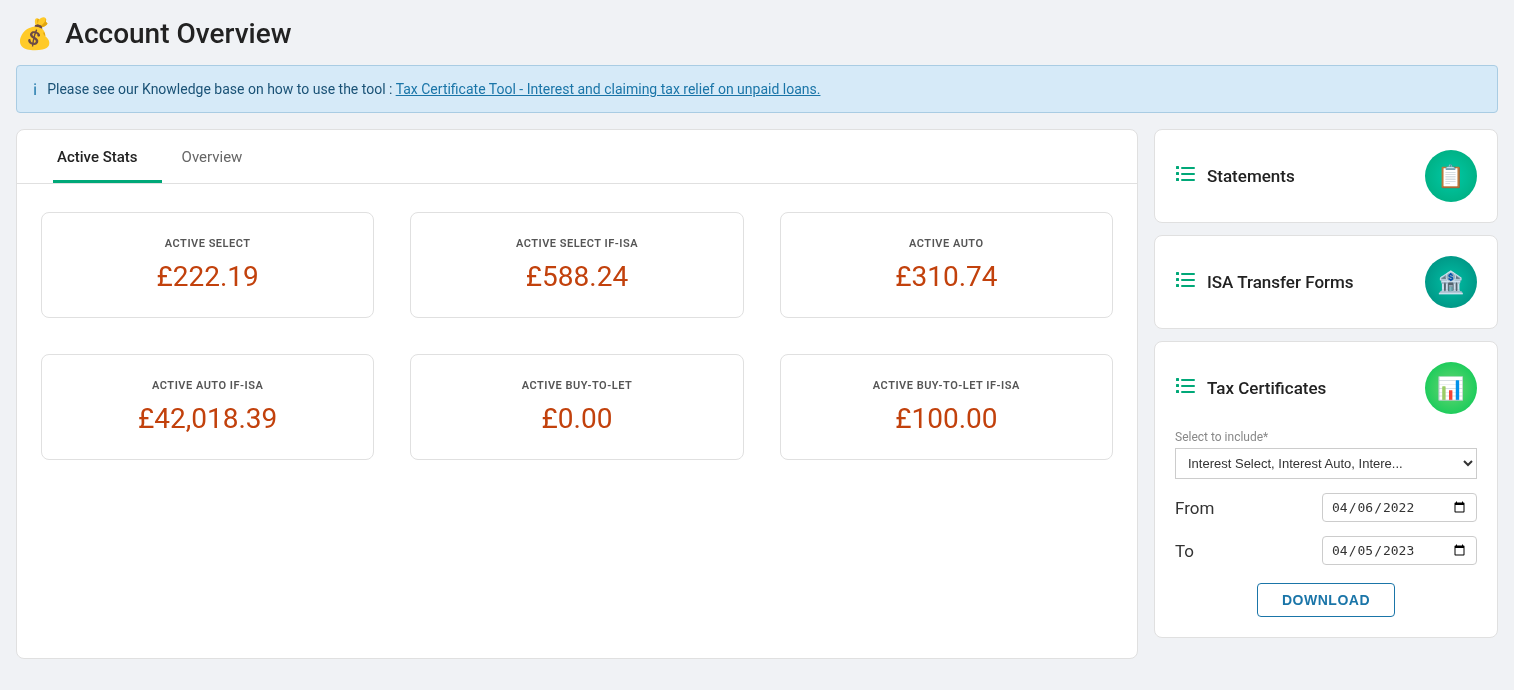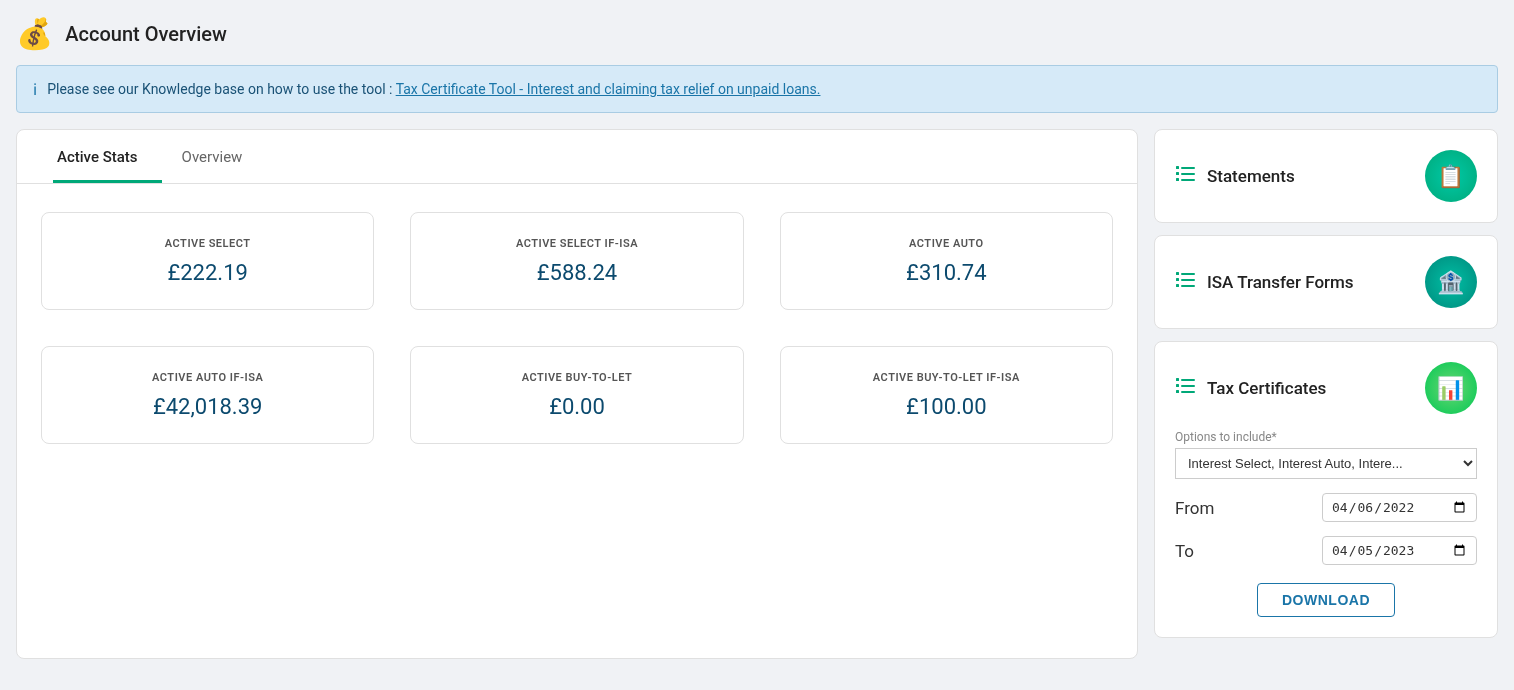--- a/index.html
+++ b/index.html
@@ -16,21 +16,21 @@
     }
 
     .page-header {
       display: flex;
       align-items: center;
       gap: 12px;
       margin-bottom: 14px;
     }
 
     .page-title {
-      font-size: 20px;
+      font-size: 28px;
       font-weight: 500;
       color: #222;
     }
 
     .header-icon {
       font-size: 30px;
     }
 
     .info-banner {
       background: #d6eaf8;
@@ -111,23 +111,23 @@
     .stat-label {
       font-size: 11px;
       font-weight: 600;
       color: #555;
       letter-spacing: 0.5px;
       text-transform: uppercase;
       margin-bottom: 10px;
     }
 
     .stat-value {
-      font-size: 22px;
+      font-size: 28px;
       font-weight: 400;
-      color: #0c4a6e;
+      color: #c2410c;
     }
 
     .side-panel {
       width: 344px;
       display: flex;
       flex-direction: column;
       gap: 12px;
     }
 
     .side-card {
@@ -350,21 +350,21 @@
                 <rect x="6" y="16" width="14" height="2" rx="1" fill="#00a878"></rect>
               </svg>
             </span>
             <span class="side-card-title">Tax Certificates</span>
           </div>
           <div class="side-card-img chart" style="background: radial-gradient(circle, #69d672, #00c853);">
             <span style="font-size:22px;">📊</span>
           </div>
         </div>
 
-        <div class="options-label">Options to include*</div>
+        <div class="options-label">Select to include*</div>
         <select>
           <option>Interest Select, Interest Auto, Intere...</option>
         </select>
 
         <div class="date-row">
           <span class="date-label">From</span>
           <input type="date" class="date-input" value="2022-04-06" style="">
         </div>
 
         <div class="date-row">

